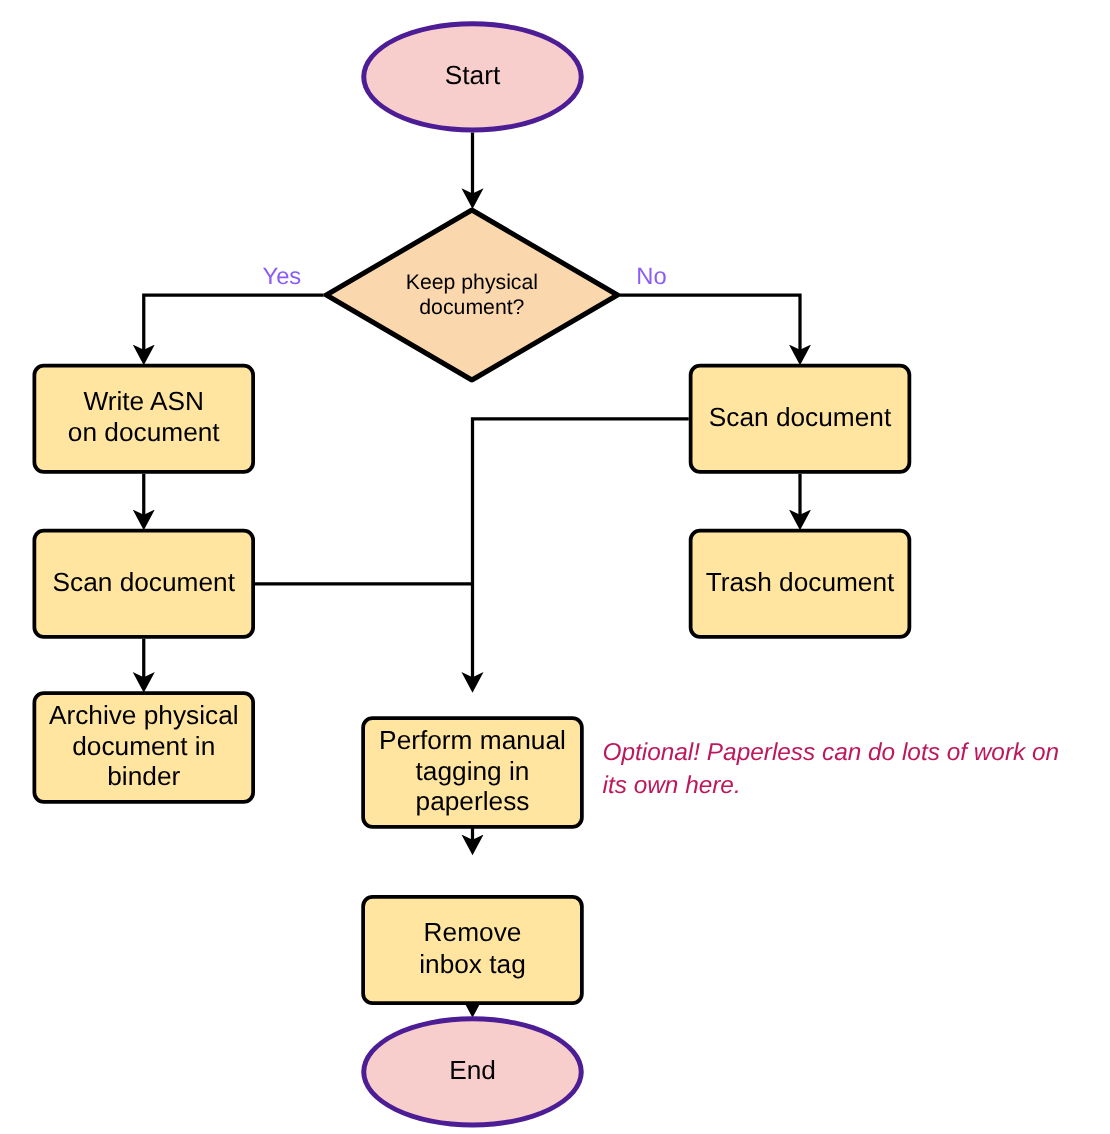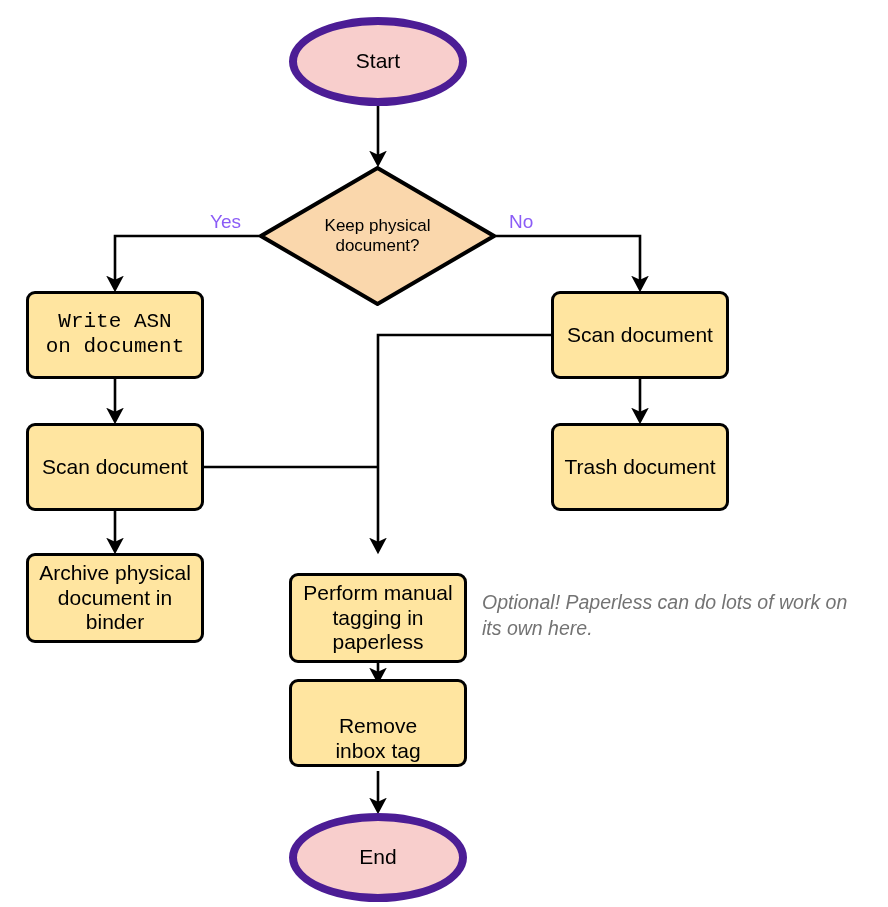--- a/index.html
+++ b/index.html
@@ -37,21 +37,21 @@
     line-height: 1.18;
     white-space: pre-line;
   }
   .node-process {
     border: 3px solid #000000;
     border-radius: 9px;
     background: #ffe5a0;
     font-size: 21px;
   }
   .node-terminator {
-    border: 8px solid #4c1d95;
+    border: 4px solid #4c1d95;
     border-radius: 50%;
     background: #f8cecc;
     font-size: 21px;
   }
   .node-decision {
     background: transparent;
     font-size: 17px;
     justify-content: center;
   }
   .decision-shape {
@@ -69,21 +69,21 @@
   .edge-label {
     position: absolute;
     font-size: 19px;
     color: #8b5cf6;
     white-space: nowrap;
   }
   .annotation {
     position: absolute;
     font-size: 19.5px;
     font-style: italic;
-    color: #737373;
+    color: #be185d;
     line-height: 1.35;
     white-space: pre-line;
   }
 </style>
 </head>
 <body>
 
 <div id="flowchart-canvas">
 
   <svg id="edge-layer" viewBox="0 0 888 907">
@@ -105,32 +105,32 @@
         <path d="M 378 771 L 378 807" fill="none" stroke="#000000" stroke-width="2.6" stroke-linecap="butt" stroke-linejoin="miter" marker-end="url(#arrowhead)"></path>
       </g>
   </svg>
 
   <div id="node-layer">
       <div class="node node-terminator" style="left: 289px; top: 17px; width: 178px; height: 89px;"><span>Start</span></div>
       <div class="node node-decision" style="left: 259px; top: 166px; width: 237px; height: 140px;"><svg class="decision-shape" viewBox="0 0 237 140" preserveAspectRatio="none">
           <polygon points="118.5,2 235,70 118.5,138 2,70" fill="#FAD7AC" stroke="#000000" stroke-width="4" stroke-linejoin="miter"></polygon>
         </svg><span class="decision-label">Keep physical
 document?</span></div>
-      <div class="node node-process" style="left: 26px; top: 291px; width: 178px; height: 88px; font-family: Liberation Mono, monospace;"><span>Write ASN
+      <div class="node node-process" style="left: 26px; top: 291px; width: 178px; height: 88px;"><span>Write ASN
 on document</span></div>
       <div class="node node-process" style="left: 26px; top: 423px; width: 178px; height: 88px;"><span>Scan document</span></div>
       <div class="node node-process" style="left: 26px; top: 553px; width: 178px; height: 90px;"><span>Archive physical
 document in
 binder</span></div>
       <div class="node node-process" style="left: 551px; top: 291px; width: 178px; height: 88px;"><span>Scan document</span></div>
       <div class="node node-process" style="left: 551px; top: 423px; width: 178px; height: 88px;"><span>Trash document</span></div>
       <div class="node node-process" style="left: 289px; top: 553px; width: 178px; height: 90px; margin-top: 20px;"><span>Perform manual
 tagging in
 paperless</span></div>
-      <div class="node node-process" style="left: 289px; top: 679px; width: 178px; height: 88px; align-items: flex-end;"><span>Remove
+      <div class="node node-process" style="left: 289px; top: 716px; width: 178px; height: 88px;"><span>Remove
 inbox tag</span></div>
       <div class="node node-terminator" style="left: 289px; top: 813px; width: 178px; height: 89px;"><span>End</span></div>
     </div>
   <div id="label-layer">
       <div class="edge-label" style="left: 210px; top: 211px;">Yes</div>
       <div class="edge-label" style="left: 509px; top: 211px;">No</div>
     </div>
   <div id="annotation-layer">
       <div class="annotation" style="left: 482px; top: 589px;">Optional! Paperless can do lots of work on
 its own here.</div>

